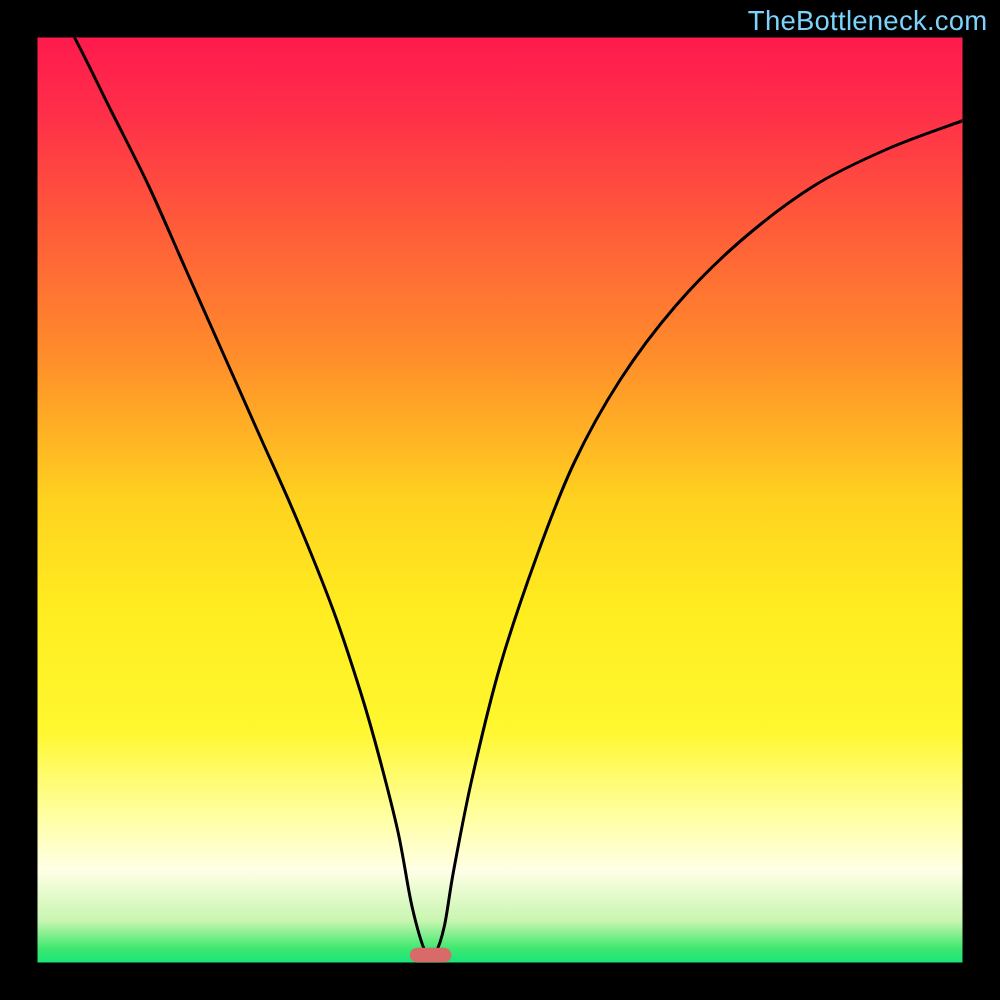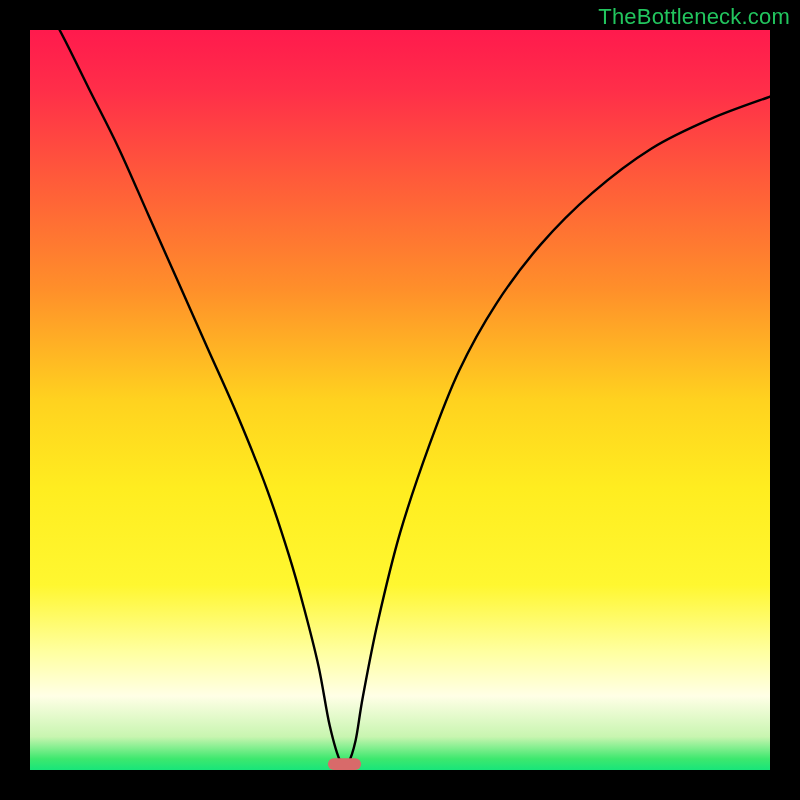--- a/index.html
+++ b/index.html
@@ -16,21 +16,21 @@
     top: 0;
     left: 0;
     width: 800px;
     height: 800px;
     background: #000;
   }
   .watermark {
     position: absolute;
     top: 4px;
     right: 10px;
-    color: #22c55e;
+    color: #7dd3fc;
     font-size: 22px;
     font-weight: 400;
     letter-spacing: 0.2px;
     user-select: none;
   }
   svg {
     position: absolute;
     top: 0;
     left: 0;
   }

